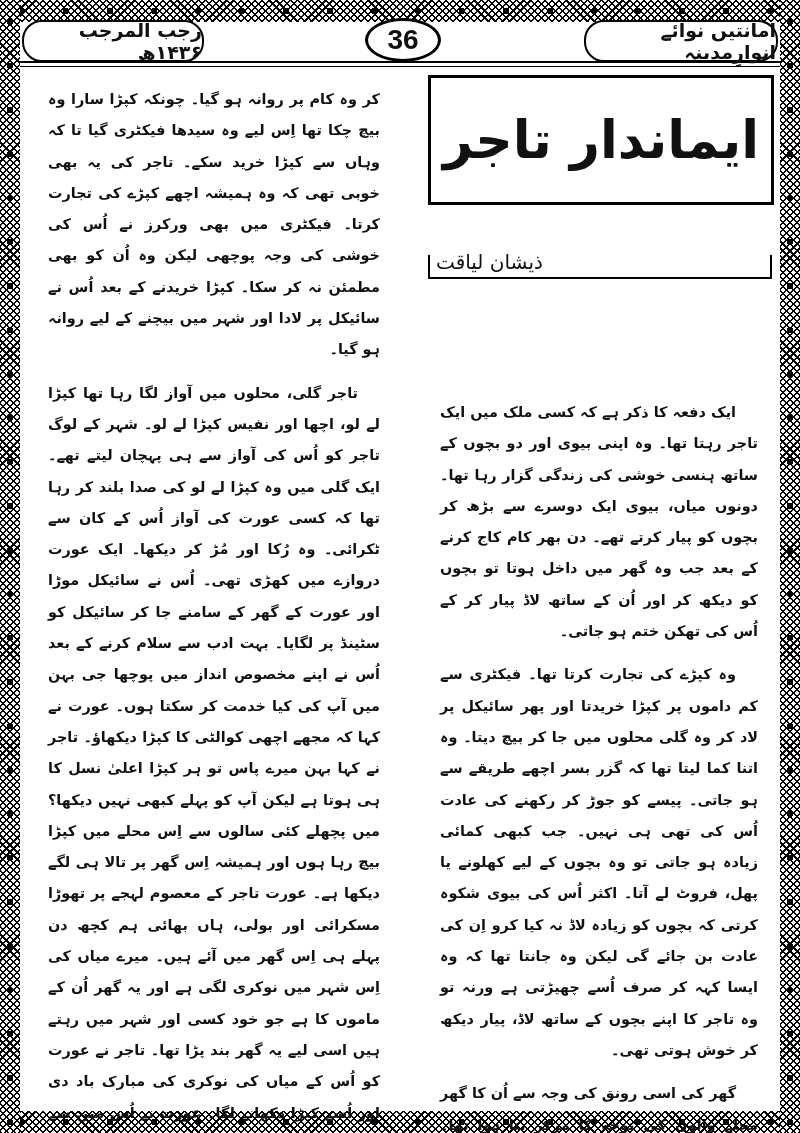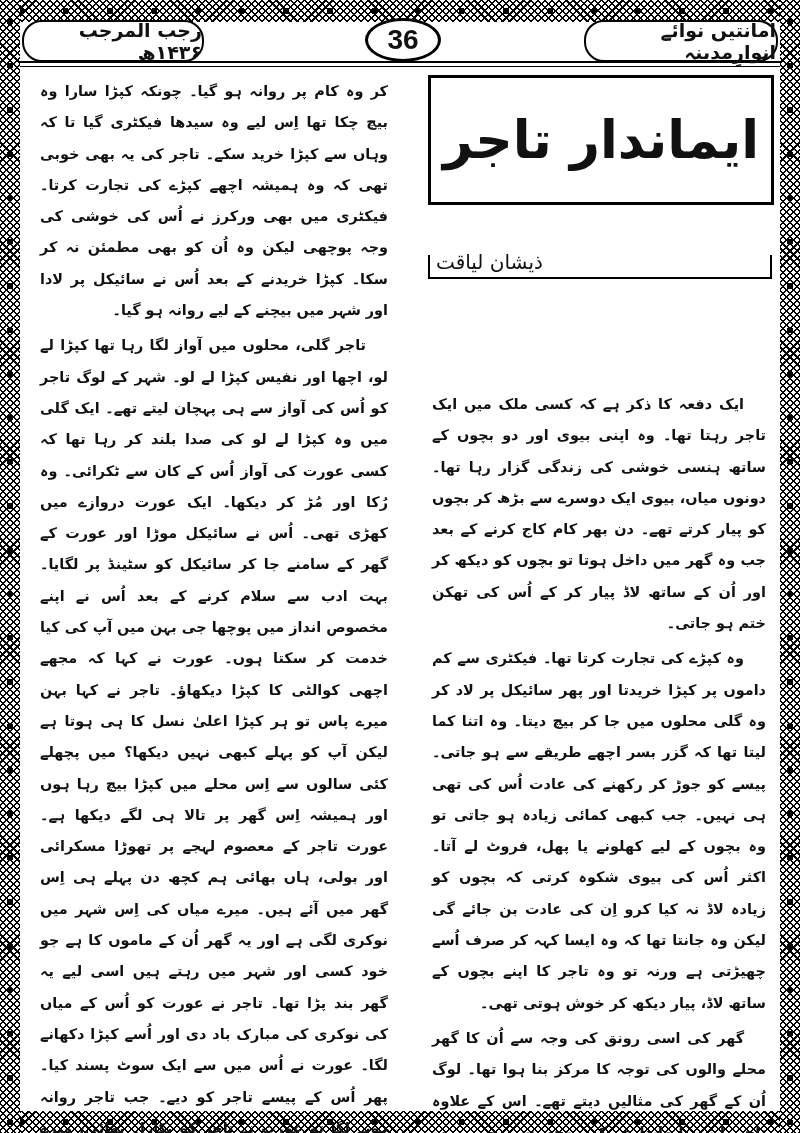--- a/index.html
+++ b/index.html
@@ -21,21 +21,21 @@
   .border-left{left:0;}
   .border-right{right:0;}
   .header-line{position:absolute;left:20px;right:20px;height:2px;background:#000;}
   .pill{position:absolute;top:20px;height:38px;border:2.5px solid #000;border-radius:20px;background:#fff;
     display:flex;align-items:center;justify-content:center;font-family:"DejaVu Sans",sans-serif;font-weight:bold;font-size:19px;direction:rtl;}
   .pill-left{left:22px;width:178px;}
   .pill-right{right:22px;width:190px;}
   .page-num{position:absolute;top:18px;left:365px;width:70px;height:38px;border:3px solid #000;border-radius:50%;
     background:#fff;display:flex;align-items:center;justify-content:center;font-family:"Liberation Sans",sans-serif;font-weight:bold;font-size:28px;}
   .col{position:absolute;top:72px;direction:rtl;text-align:justify;font-family:"DejaVu Sans",sans-serif;font-size:14.4px;line-height:31.3px;font-weight:bold;}
-  .col p{margin:4px;text-indent:0;}
+  .col p{margin:12px;text-indent:0;}
   .col p.indent{text-indent:22px;}
   .col-right{left:428px;width:342px;top:385px;}
   .col-left{left:36px;width:356px;}
   .title-box{position:absolute;left:428px;top:75px;width:340px;height:80px;border:3px solid #000;
     display:flex;align-items:center;justify-content:center;direction:rtl;font-family:"DejaVu Sans",sans-serif;font-weight:bold;font-size:52px;letter-spacing:2px;padding:22px 0;}
   .byline{position:absolute;left:436px;top:250px;direction:rtl;font-weight:normal;font-size:20px;font-family:"DejaVu Sans",sans-serif;}
   .bracket{position:absolute;left:428px;top:255px;width:340px;height:22px;border:2.5px solid #000;border-top:none;}
 </style>
 </head>
 <body>

